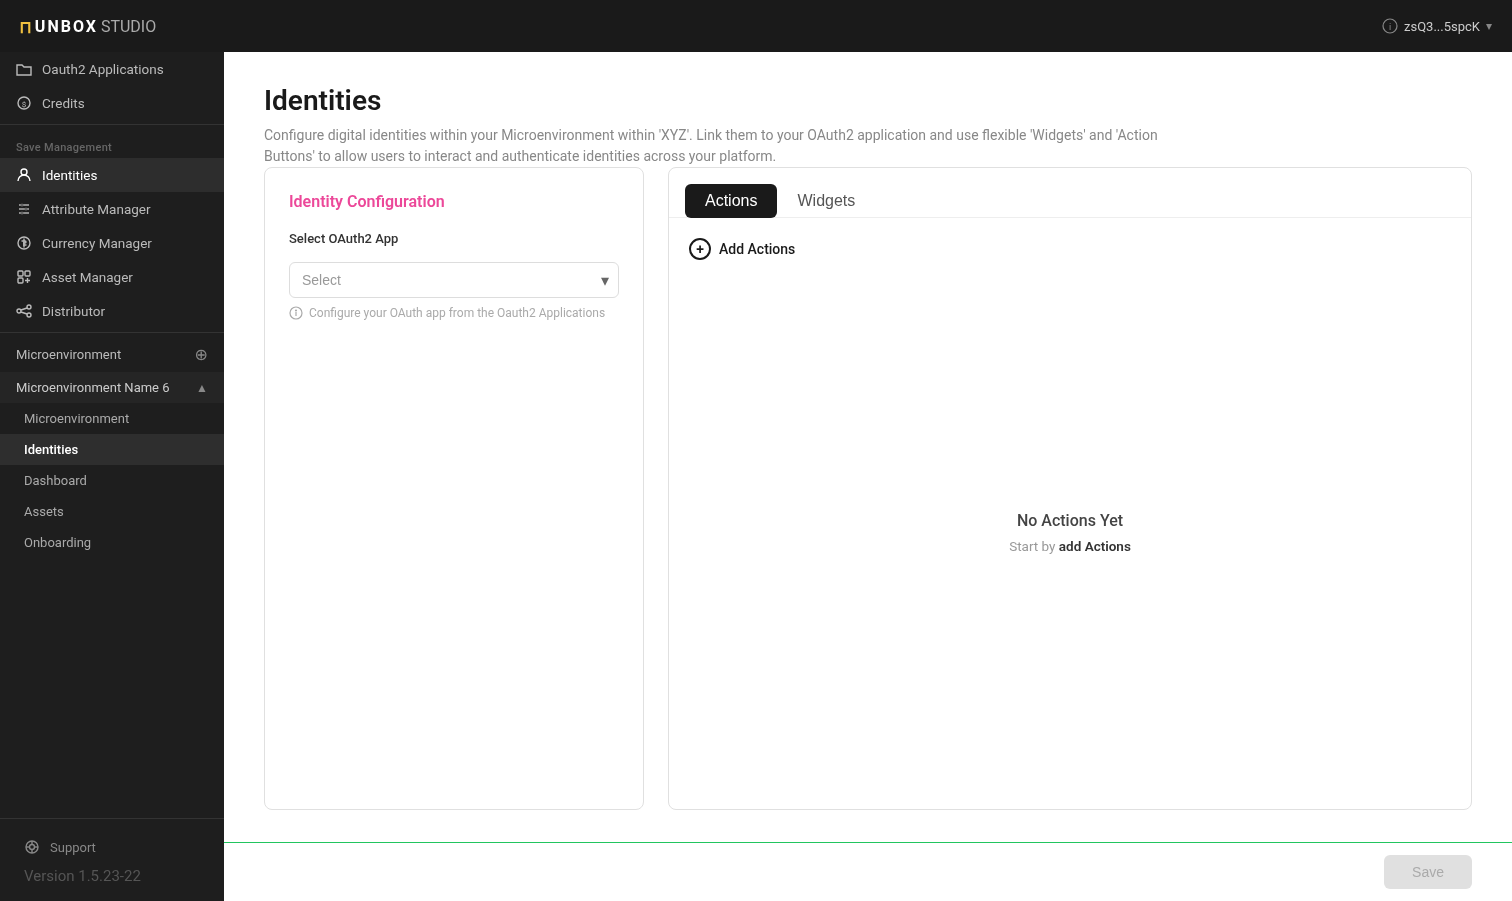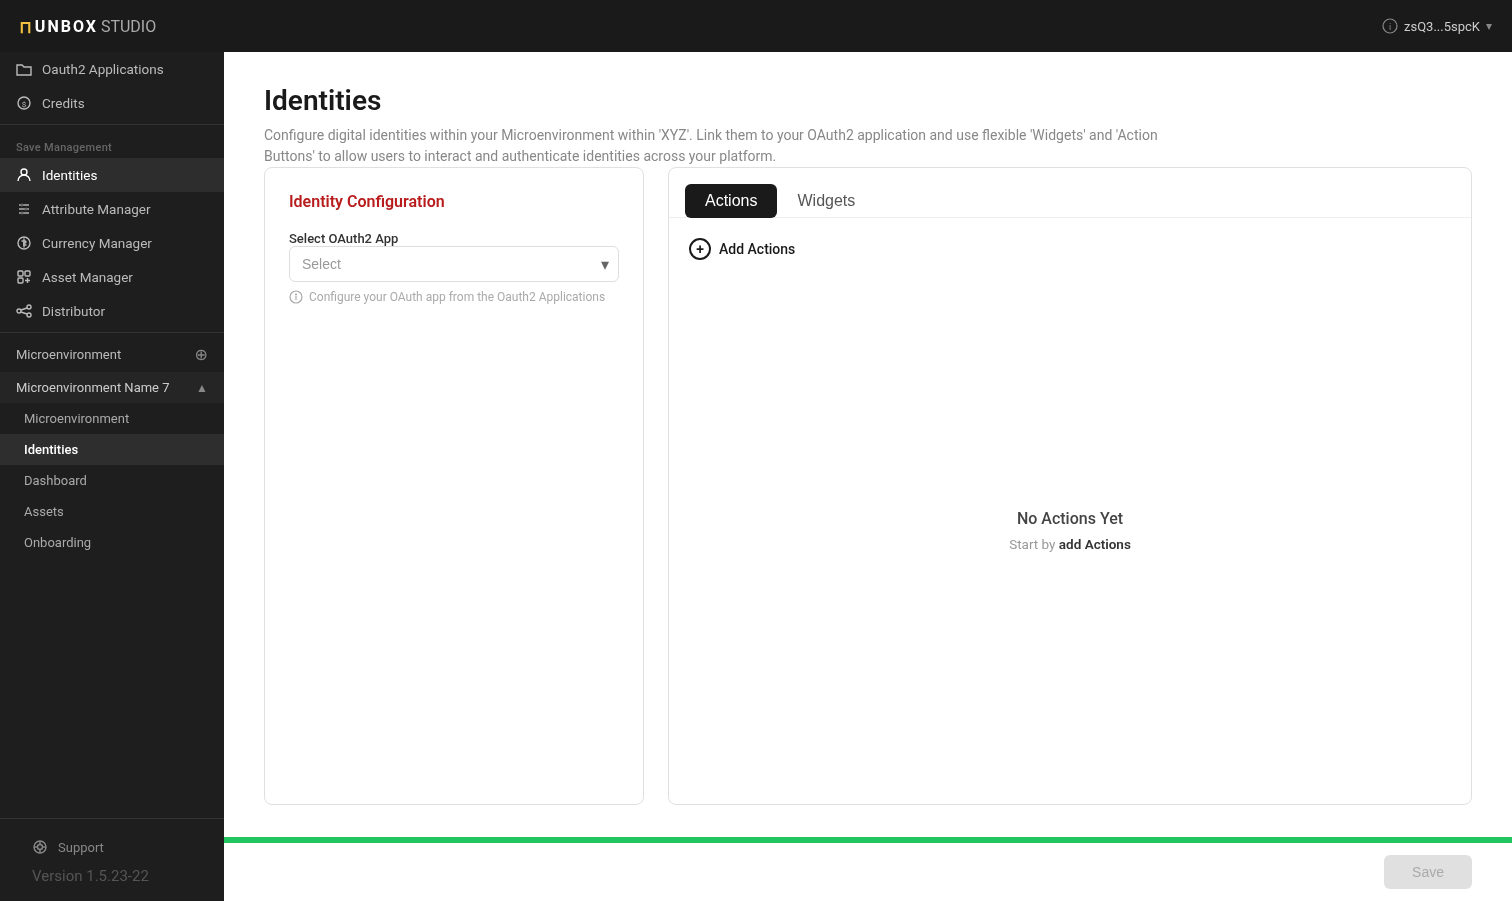--- a/index.html
+++ b/index.html
@@ -98,21 +98,21 @@
     .microenv-sub-item {
       padding: 8px 24px;
       font-size: 13px;
       color: #aaa;
       cursor: pointer;
     }
     .microenv-sub-item.active { color: #fff; background: #2e2e2e; font-weight: 500; }
 
     .sidebar-footer {
       margin-top: auto;
-      padding: 12px 16px;
+      padding: 12px 8px;
       border-top: 1px solid #333;
     }
     .sidebar-footer-item {
       display: flex;
       align-items: center;
       gap: 10px;
       padding: 8px 16px;
       font-size: 13px;
       color: #888;
       cursor: pointer;
@@ -157,28 +157,28 @@
       width: 380px;
       flex-shrink: 0;
       border: 1px solid #e0e0e0;
       border-radius: 8px;
       padding: 24px;
       background: #fff;
     }
     .card-title {
       font-size: 16px;
       font-weight: 600;
-      color: #b91c1c;
+      color: #ec4899;
       margin-bottom: 20px;
     }
     .form-label {
       font-size: 13px;
       font-weight: 500;
       color: #333;
-      margin-bottom: 0;
+      margin-bottom: 16px;
       display: block;
     }
     .select-wrapper {
       position: relative;
     }
     .select-field {
       width: 100%;
       padding: 9px 36px 9px 12px;
       border: 1px solid #ddd;
       border-radius: 6px;
@@ -284,21 +284,21 @@
     }
     .empty-subtitle {
       font-size: 13.5px;
       color: #999;
     }
     .empty-subtitle strong { color: #333; font-weight: 600; }
 
     
     .bottom-bar {
       background: #fff;
-      border-top: 6px solid #22c55e;
+      border-top: 1px solid #22c55e;
       padding: 12px 40px;
       display: flex;
       justify-content: flex-end;
       flex-shrink: 0;
     }
     .save-btn {
       padding: 9px 28px;
       background: #e0e0e0;
       color: #aaa;
       border: none;
@@ -406,21 +406,21 @@
     </div>
 
     <hr class="sidebar-divider">
 
     <div class="microenv-header">
       <span>Microenvironment</span>
       <span style="font-size:16px;color:#888;">⊕</span>
     </div>
 
     <div class="microenv-name-row">
-      <span>Microenvironment Name 7</span>
+      <span>Microenvironment Name 6</span>
       <span style="color:#888;font-size:12px;">▲</span>
     </div>
 
     <div class="microenv-sub-item">
       <span>Microenvironment</span>
     </div>
     <div class="microenv-sub-item active">
       <span>Identities</span>
     </div>
     <div class="microenv-sub-item">

